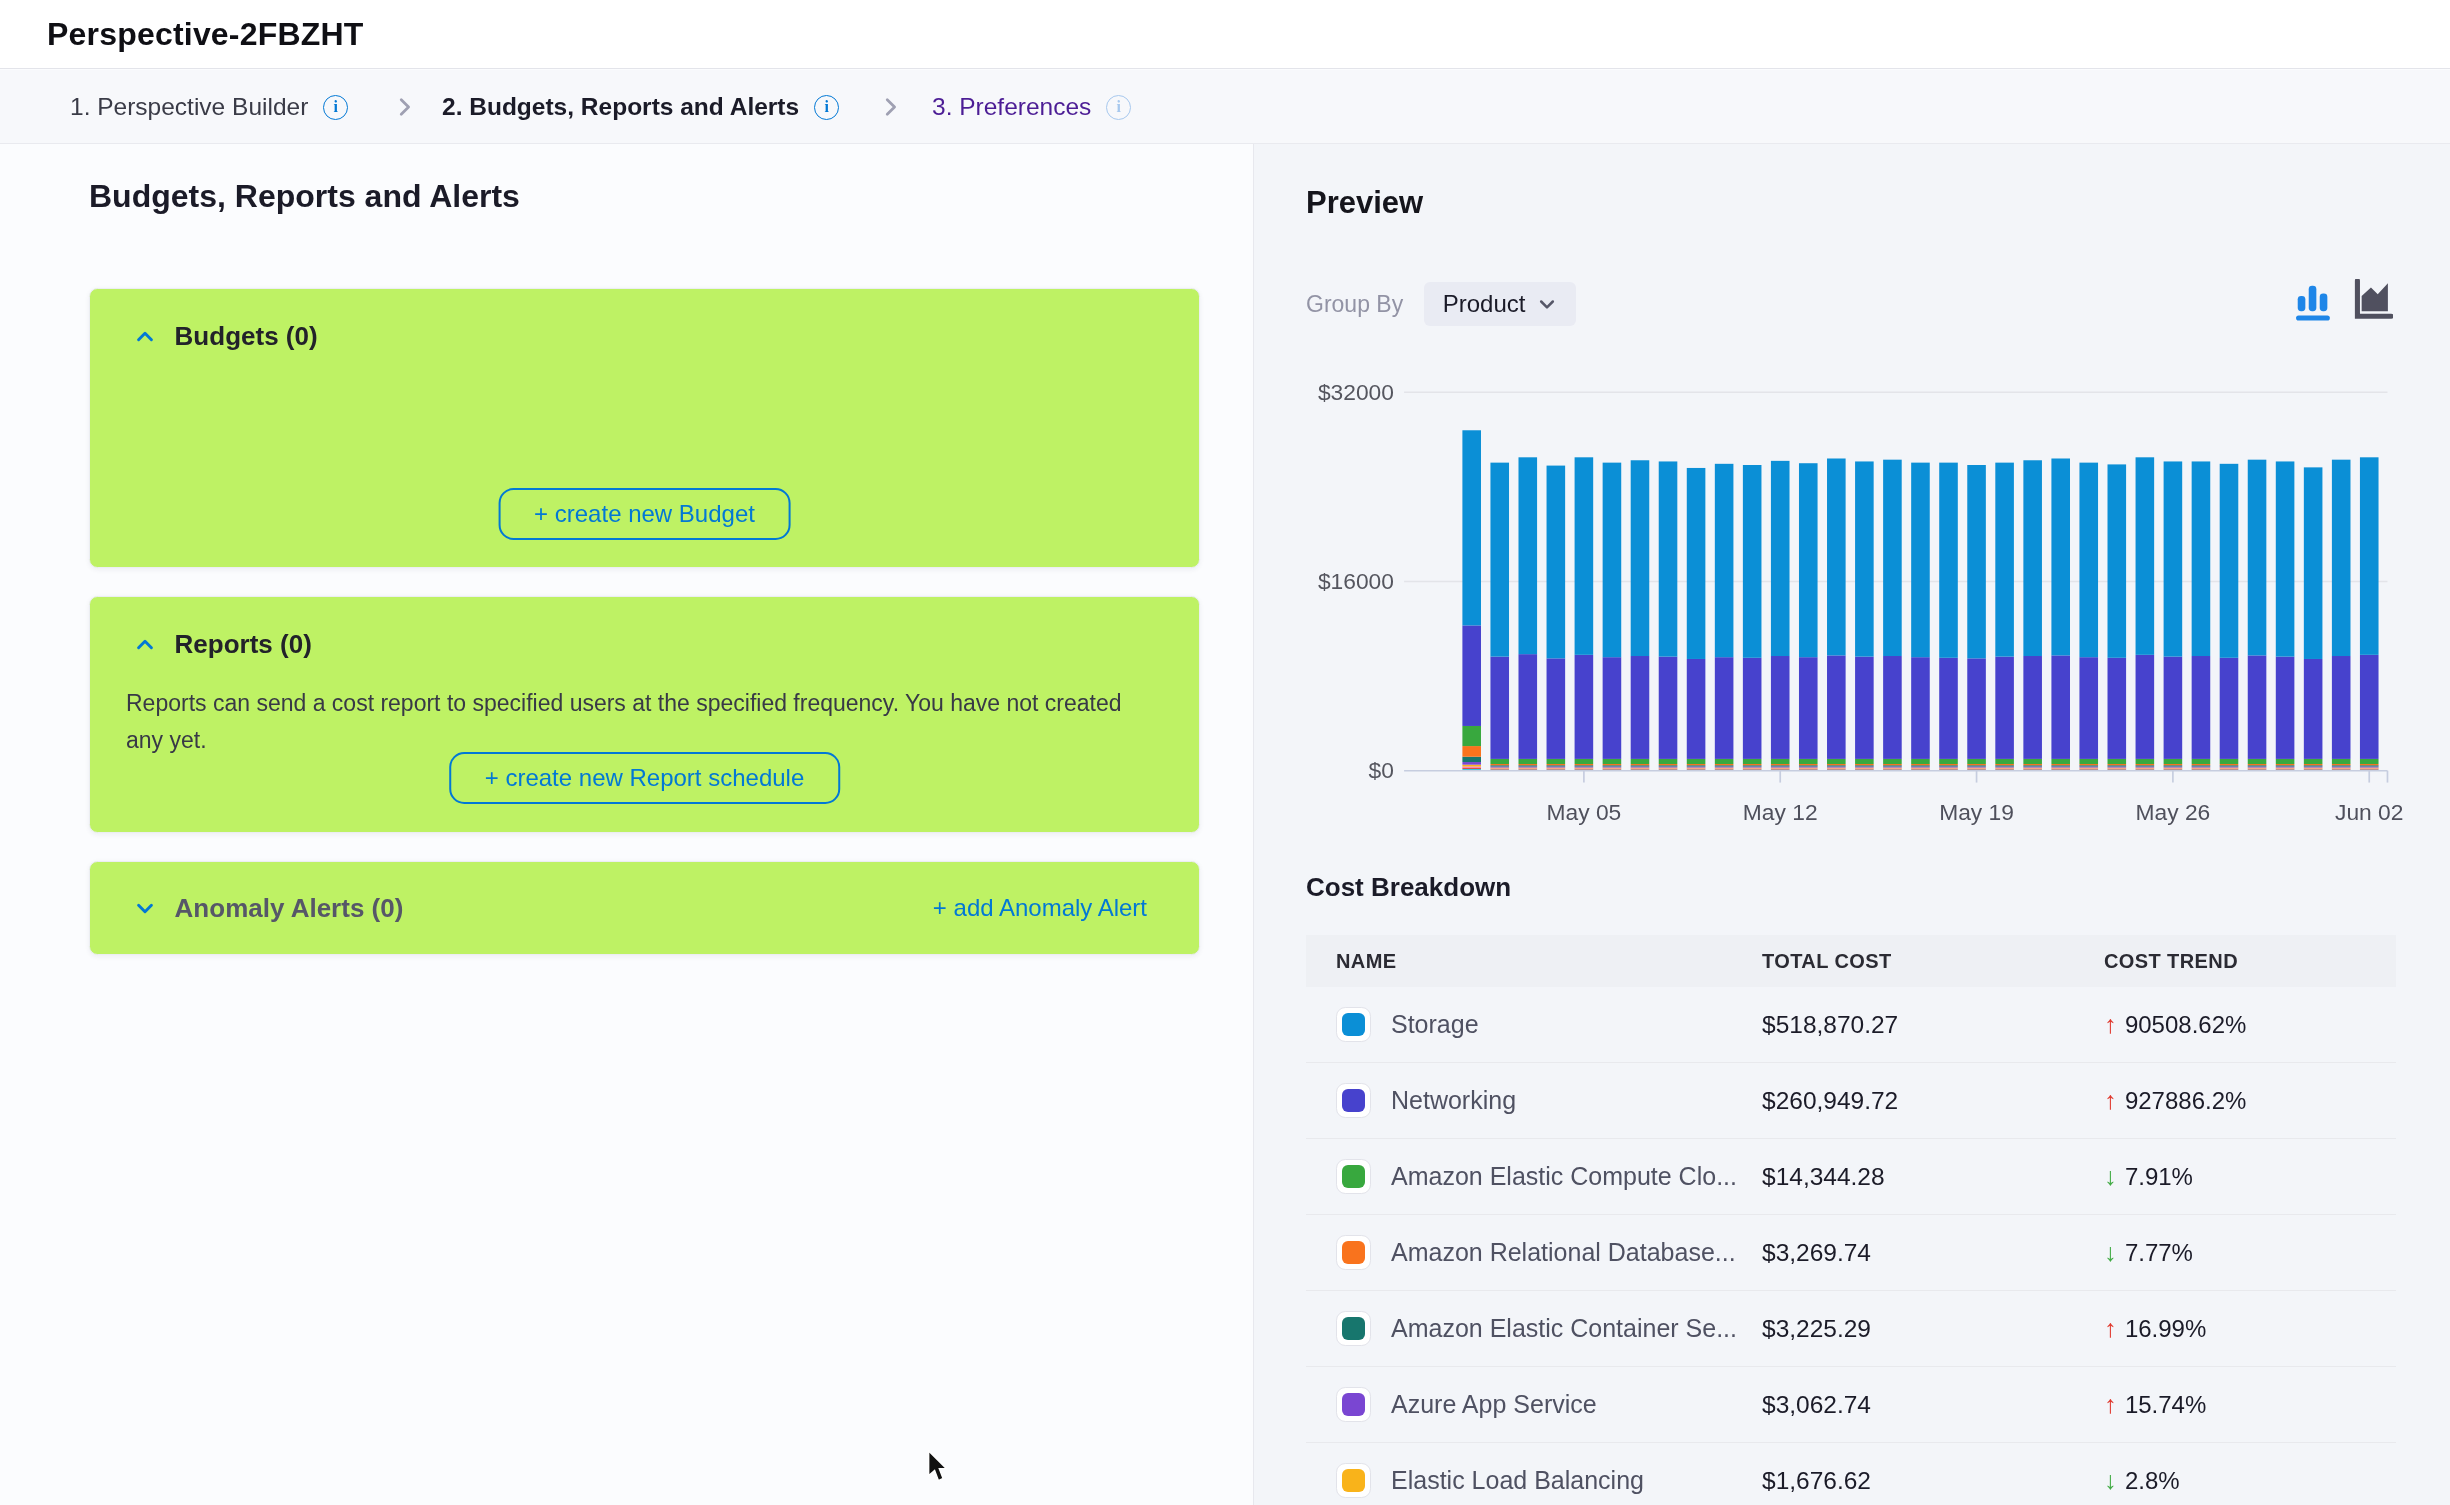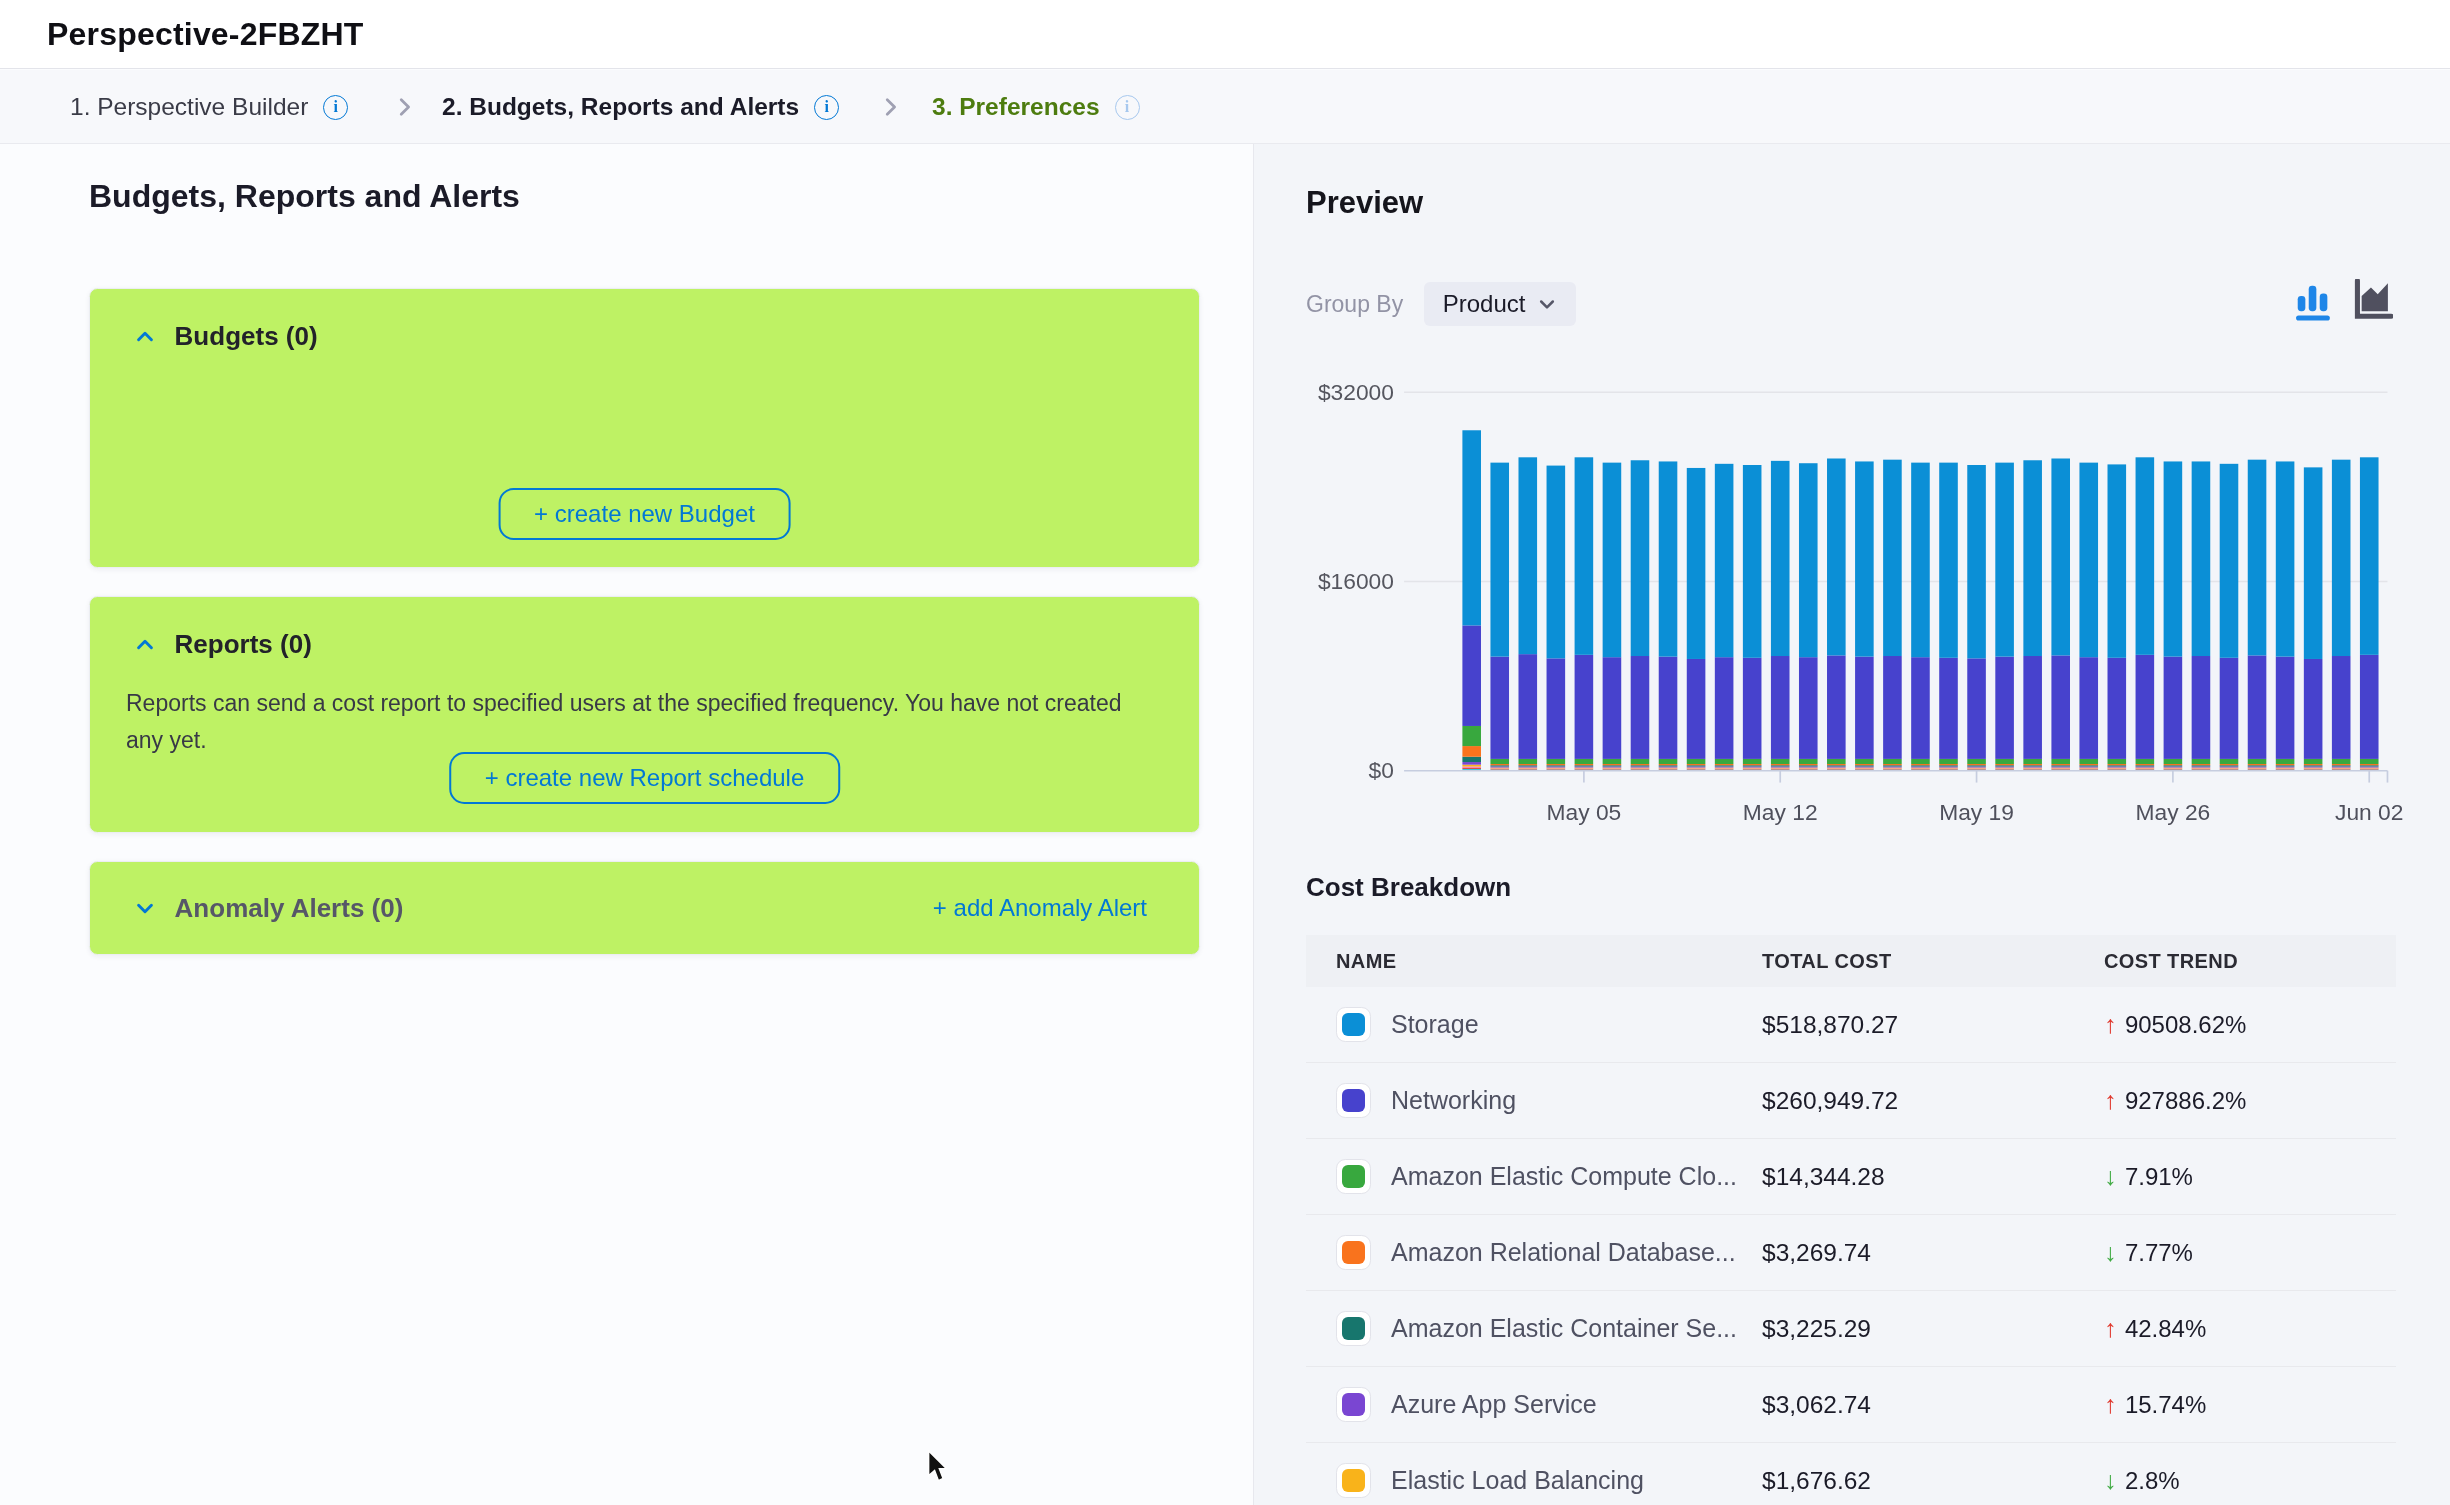--- a/index.html
+++ b/index.html
@@ -10,21 +10,21 @@
   
   .app-header { position:absolute; left:0; top:0; width:2450px; height:69px; background:#ffffff; border-bottom:0.8px solid #e3e4ea; display:flex; align-items:center; }
   .app-title { font-size:32px; font-weight:700; color:#0f0f14; margin-left:47px; letter-spacing:0.2px; }
 
   
   .tab-strip { position:absolute; left:0; top:70px; width:2450px; height:74px; background:#f7f8fb; border-bottom:0.8px solid #e9eaef; }
   .tab { position:absolute; top:0; height:74px; display:flex; align-items:center; gap:15px; cursor:pointer; }
   .tab-label { font-size:24.5px; }
   .tab-1 { left:70px; }  .tab-1 .tab-label { color:#3a3b47; font-weight:500; }
   .tab-2 { left:442px; } .tab-2 .tab-label { color:#1b1b28; font-weight:700; }
-  .tab-3 { left:932px; } .tab-3 .tab-label { color:#4d7c0f; font-weight:700; }
+  .tab-3 { left:932px; } .tab-3 .tab-label { color:#4c1d95; font-weight:400; }
   .tab-underline { position:absolute; left:433px; top:139px; width:407px; height:4.2px; background:#0278d5; border-radius:2.5px; }
   .info-icon { display:inline-flex; align-items:center; justify-content:center; width:25px; height:25px; border-radius:50%; border:1.7px solid #0278d5; color:#0278d5; font-size:16px; font-weight:700; font-family:"Liberation Serif", serif; }
   .info-icon.muted { border-color:#a7c8ee; color:#a7c8ee; }
   .tab-sep { position:absolute; top:0; height:74px; display:flex; align-items:center; color:#9fa0b2; }
   .tab-sep svg { width:22px; height:22px; }
   .sep-1 { left:393px; } .sep-2 { left:879px; }
 
   
   .left-panel { position:absolute; left:0; top:144px; width:1253px; height:1362px; background:#fbfcfe; }
   .page-heading { position:absolute; left:89px; top:34px; font-size:32px; font-weight:700; color:#1b1b28; }
@@ -239,21 +239,21 @@
           <div class="trow">
             <div class="cell-name">
               <span class="swatch-wrap">
                 <span class="swatch" style="background:#17766d"></span>
               </span>
               <span class="name-text">Amazon Elastic Container Se...</span>
             </div>
             <div class="cell-total">$3,225.29</div>
             <div class="cell-trend">
               <span class="trend-arrow trend-up">↑</span>
-              <span>42.84%</span>
+              <span>16.99%</span>
             </div>
           </div>
           <div class="trow">
             <div class="cell-name">
               <span class="swatch-wrap">
                 <span class="swatch" style="background:#7a46d2"></span>
               </span>
               <span class="name-text">Azure App Service</span>
             </div>
             <div class="cell-total">$3,062.74</div>

